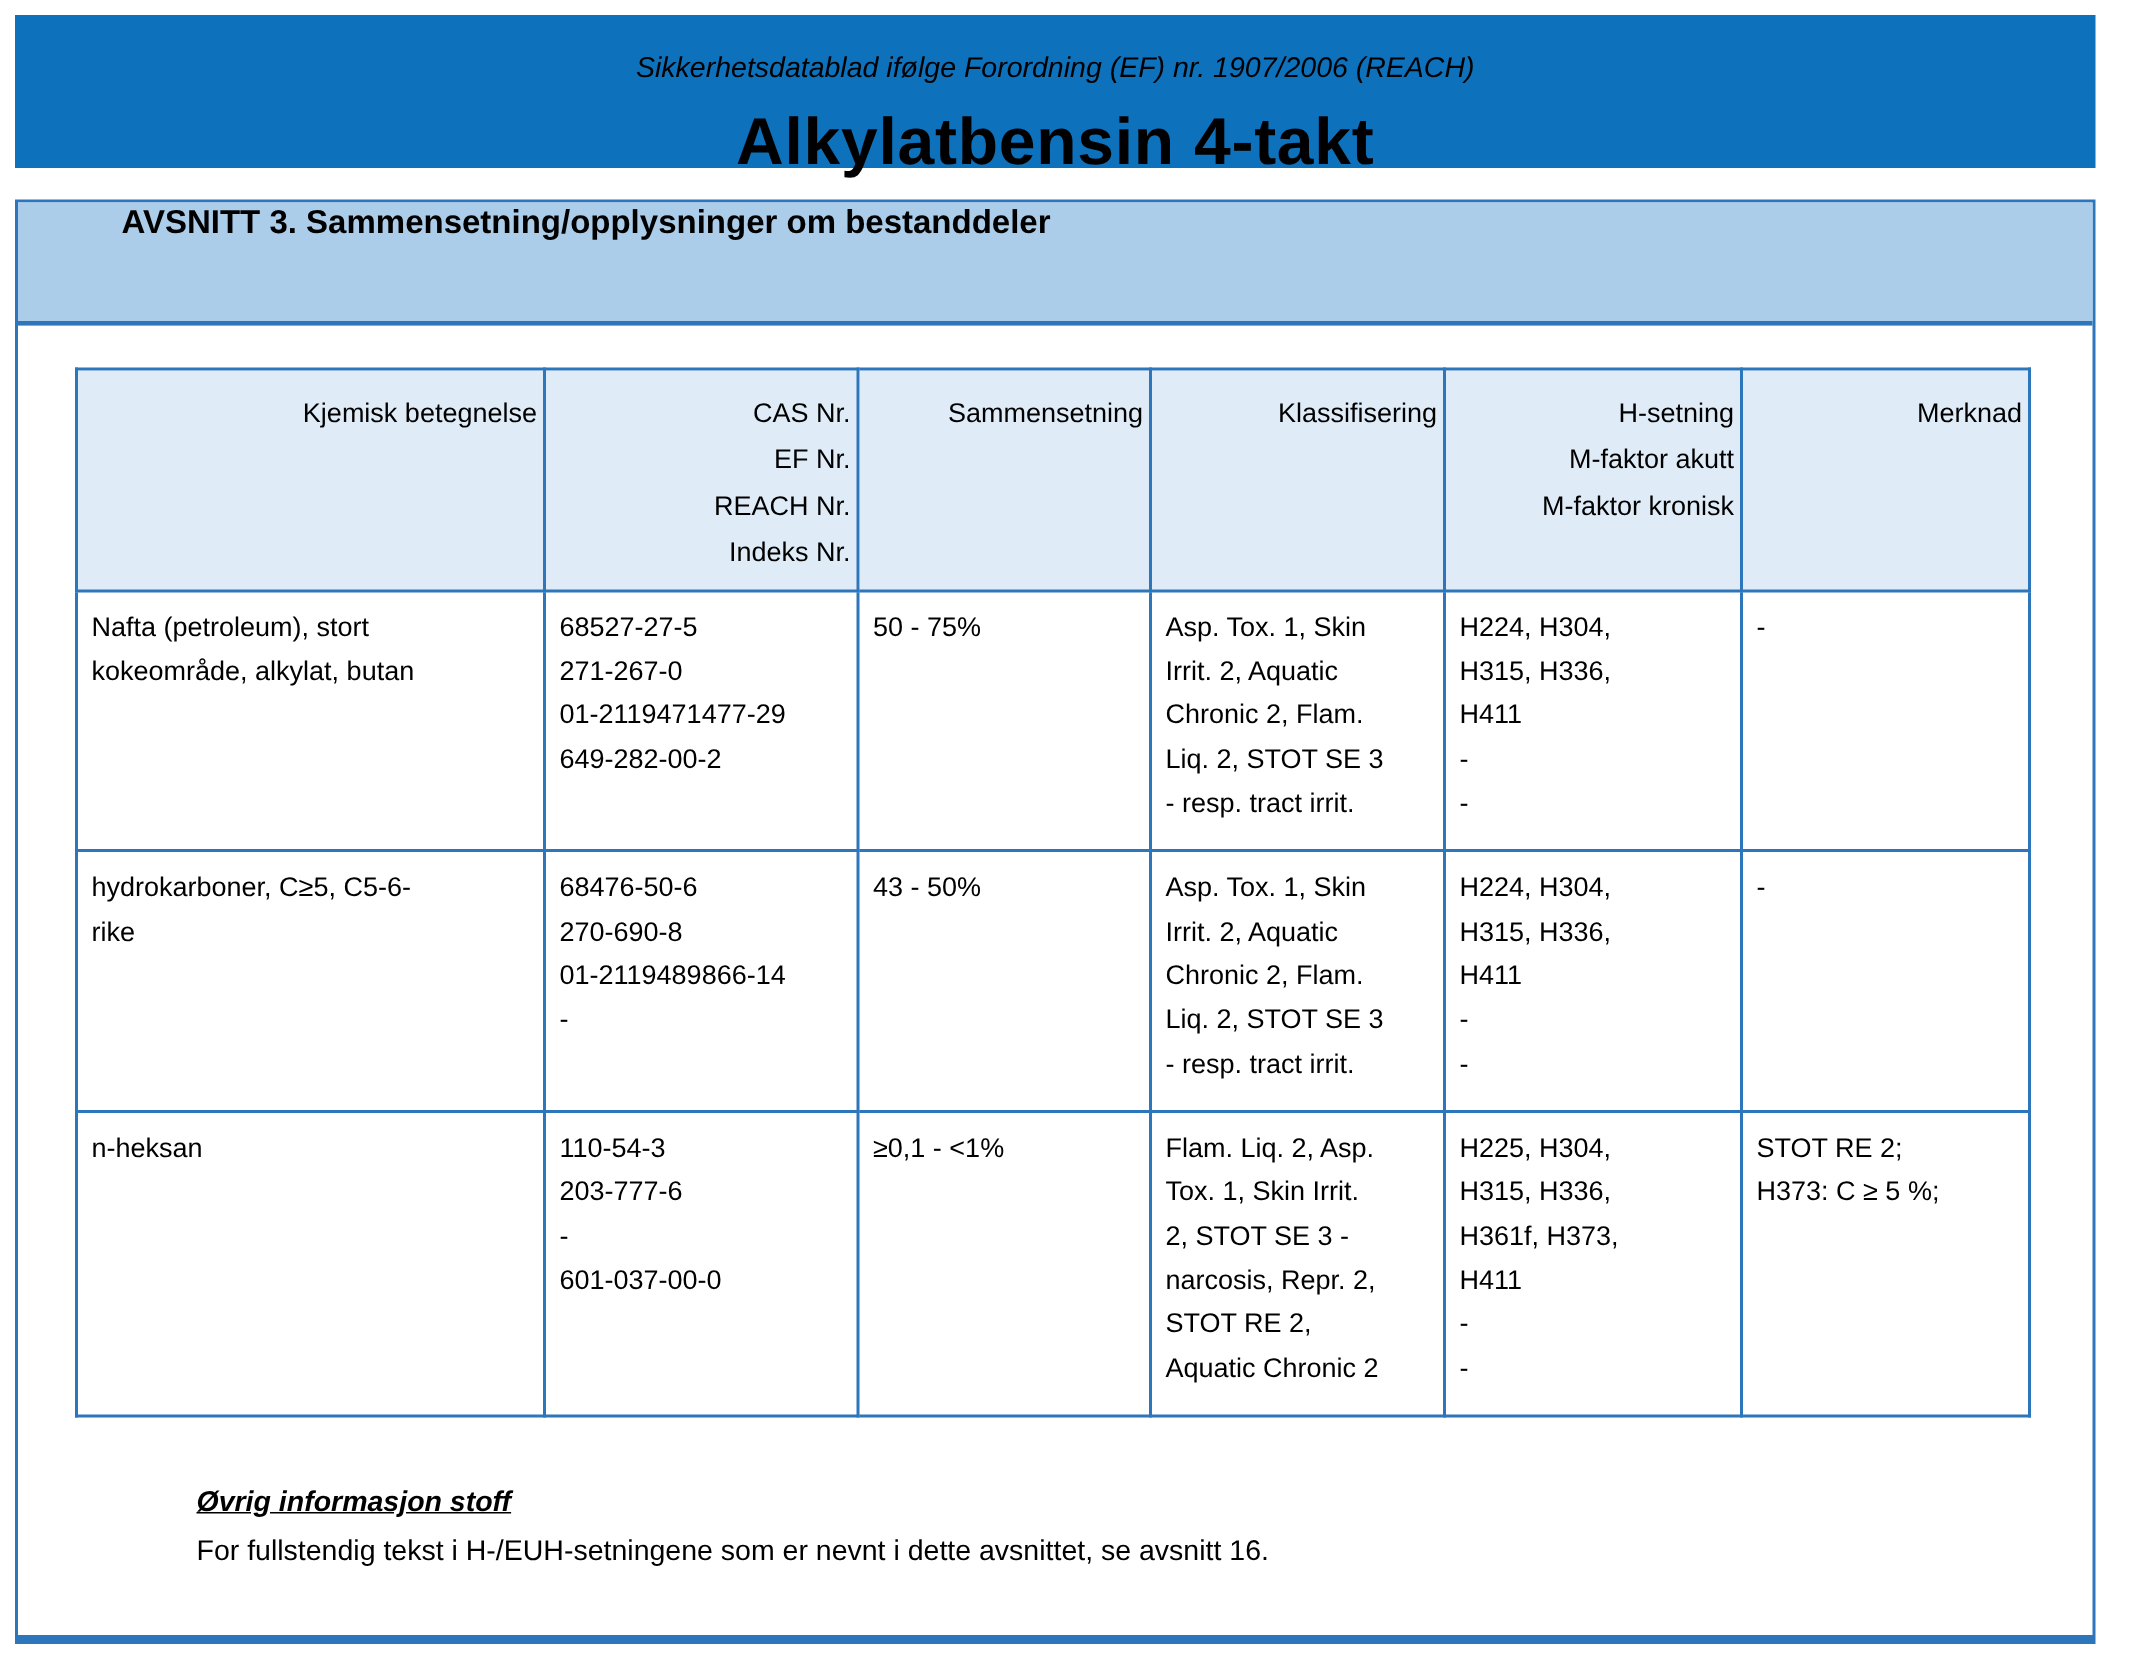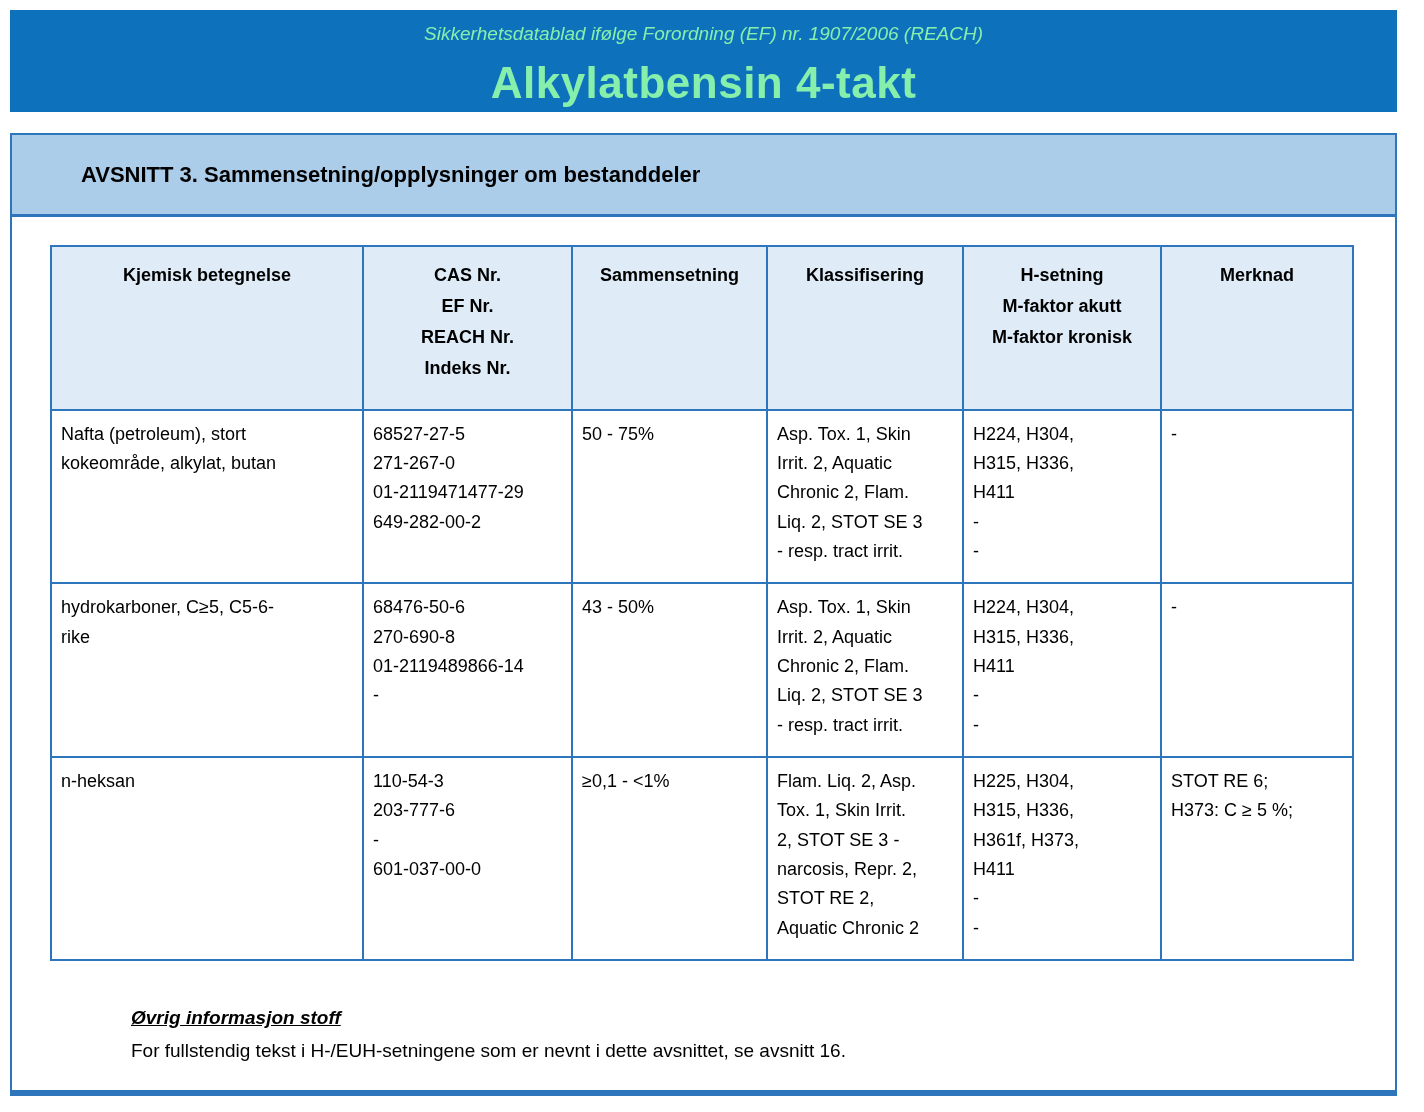--- a/index.html
+++ b/index.html
@@ -15,40 +15,40 @@
     position:relative;
     width:1424px; height:1112px;
     font-family:"Liberation Sans", sans-serif;
     color:var(--text);
     overflow:hidden;
   }
   .banner{
     position:absolute; left:10px; top:10px;
     width:1387px; height:102px;
     background:var(--banner-blue);
-    color:#86efac; text-align:center;
-    padding-top:13px;
+    color:#000000; text-align:center;
+    padding-top:25px;
   }
   .banner-subtitle{
     font-style:italic; font-size:19px; line-height:1.2;
   }
   .banner-title{
     font-weight:bold; font-size:44px; margin-top:12px; letter-spacing:0.5px;
   }
   .panel{
     position:absolute; left:10px; top:133px;
     width:1387px; height:963px;
     border:2px solid var(--border-blue);
     border-bottom-width:6px;
     background:#ffffff;
   }
   .section-band{
     height:82px; background:var(--band-blue);
     border-bottom:3px solid var(--border-blue);
-    display:flex; align-items:center;
+    display:flex; 
     padding-left:69px;
     font-size:22px; font-weight:bold;
   }
   .subsection-heading{
     margin:42px 0 0 69px;
     font-size:19px; font-weight:bold;
   }
   table.composition{
     margin:28px 0 0 38px;
     width:1302px;
@@ -58,23 +58,23 @@
   }
   table.composition th,
   table.composition td{
     border:2px solid var(--border-blue);
     vertical-align:top;
     white-space:pre-line;
     overflow:hidden;
   }
   table.composition th{
     background:var(--th-bg);
-    font-weight:bold;
-    text-align:center;
-    padding:13px 4px 25px 4px;
+    font-weight:normal;
+    text-align:right;
+    padding:13px 4px 9px 4px;
     line-height:1.72;
   }
   table.composition td{
     padding:9px 22px 16px 9px;
     line-height:1.63;
     text-align:left;
   }
   .other-info-heading{
     margin:46px 0 0 119px;
     font-size:19px; font-weight:bold; font-style:italic;
@@ -177,21 +177,21 @@
 2, STOT SE 3 -
 narcosis, Repr. 2,
 STOT RE 2,
 Aquatic Chronic 2</td>
           <td>H225, H304,
 H315, H336,
 H361f, H373,
 H411
 -
 -</td>
-          <td>STOT RE 6;
+          <td>STOT RE 2;
 H373: C ≥ 5 %;</td>
         </tr>
       </tbody>
   </table>
 
   <div>
     <span class="other-info-heading">Øvrig informasjon stoff</span>
   </div>
   <div class="footer-note">For fullstendig tekst i H-/EUH-setningene som er nevnt i dette avsnittet, se avsnitt 16.</div>
 </div>

